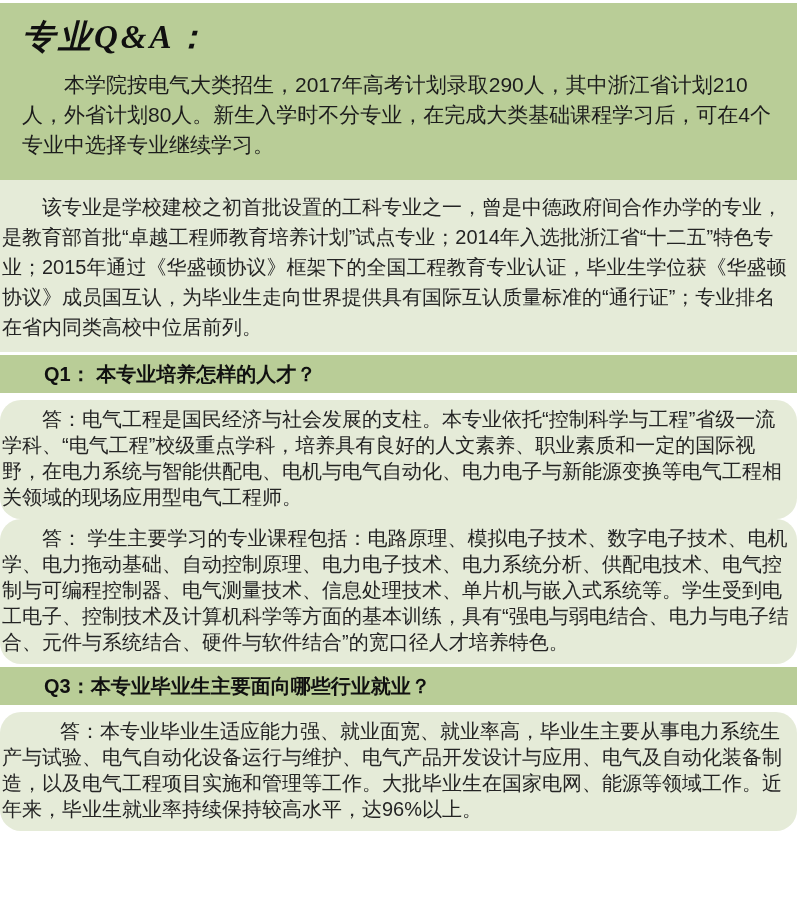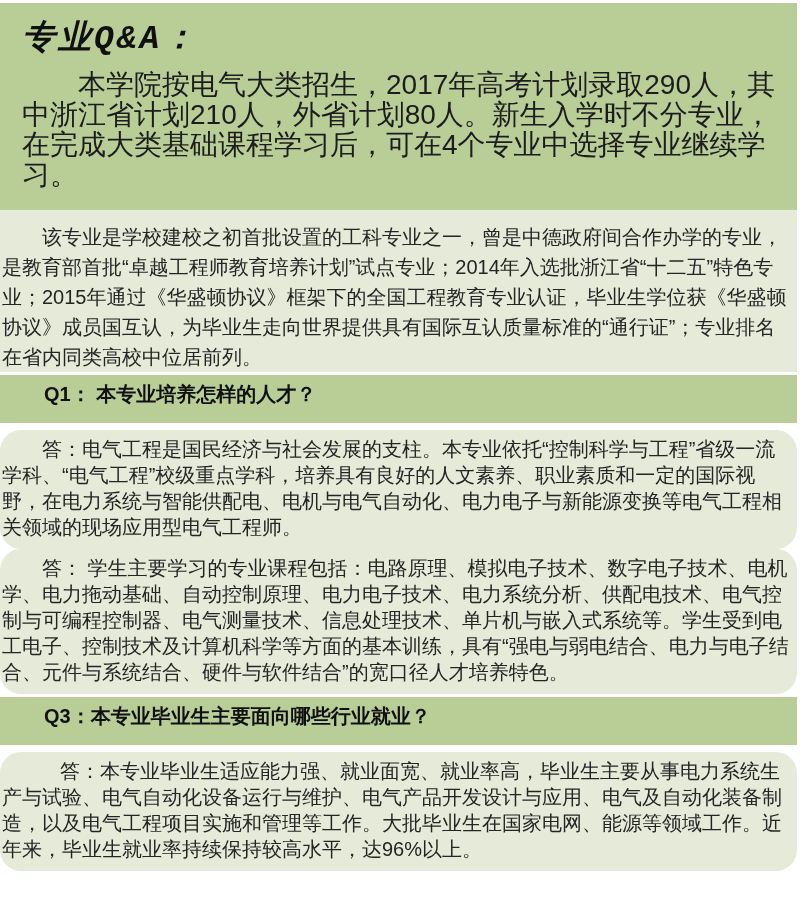--- a/index.html
+++ b/index.html
@@ -17,65 +17,65 @@
     font-family:"Liberation Sans", sans-serif;
     color:var(--text-dark);
   }
   
   .band-top{
     background:var(--band-green);
     padding:12px 18px 20px 22px;
   }
   .qa-heading{
     margin:0 0 10px 0;
-    font-family:Liberation Mono, monospace;
+    font-family:Liberation Serif, serif;
     font-size:33px;
     font-weight:600;
     font-style:italic;
     letter-spacing:3px;
     color:#101010;
   }
   .admission{
     margin:0;
-    font-size:28px;
+    font-size:21px;
     line-height:30px;
     text-indent:2em;
     color:#1c1c1c;
   }
   
   .band-white{
     background:#ffffff;
     padding:38px 0 32px 0;
     text-align:center;
   }
   .major-title{
     margin:0;
     font-size:25px;
     font-weight:700;
     letter-spacing:1px;
     color:#141414;
   }
   
   .pale-block{
     background:var(--pale-green);
-    padding:12px 4px 0 2px;
+    padding:12px 4px 10px 2px;
   }
   .pale-block p{
     margin:0;
     font-size:20px;
     line-height:30px;
     text-indent:2em;
     color:#242424;
   }
   .answer{padding:6px 4px 9px 2px;border-radius:21px;}
   .answer p{line-height:26px;}
   .answer-q3 p{text-indent:2.9em;}
   .q-strip{
     background:var(--band-green);
-    height:48px;
+    height:38px;
     line-height:38px;
     margin:3px 0 7px 0;
     padding-left:44px;
     font-size:20px;
     font-weight:700;
     color:#101010;
     white-space:nowrap;
     overflow:hidden;
   }
 </style>

